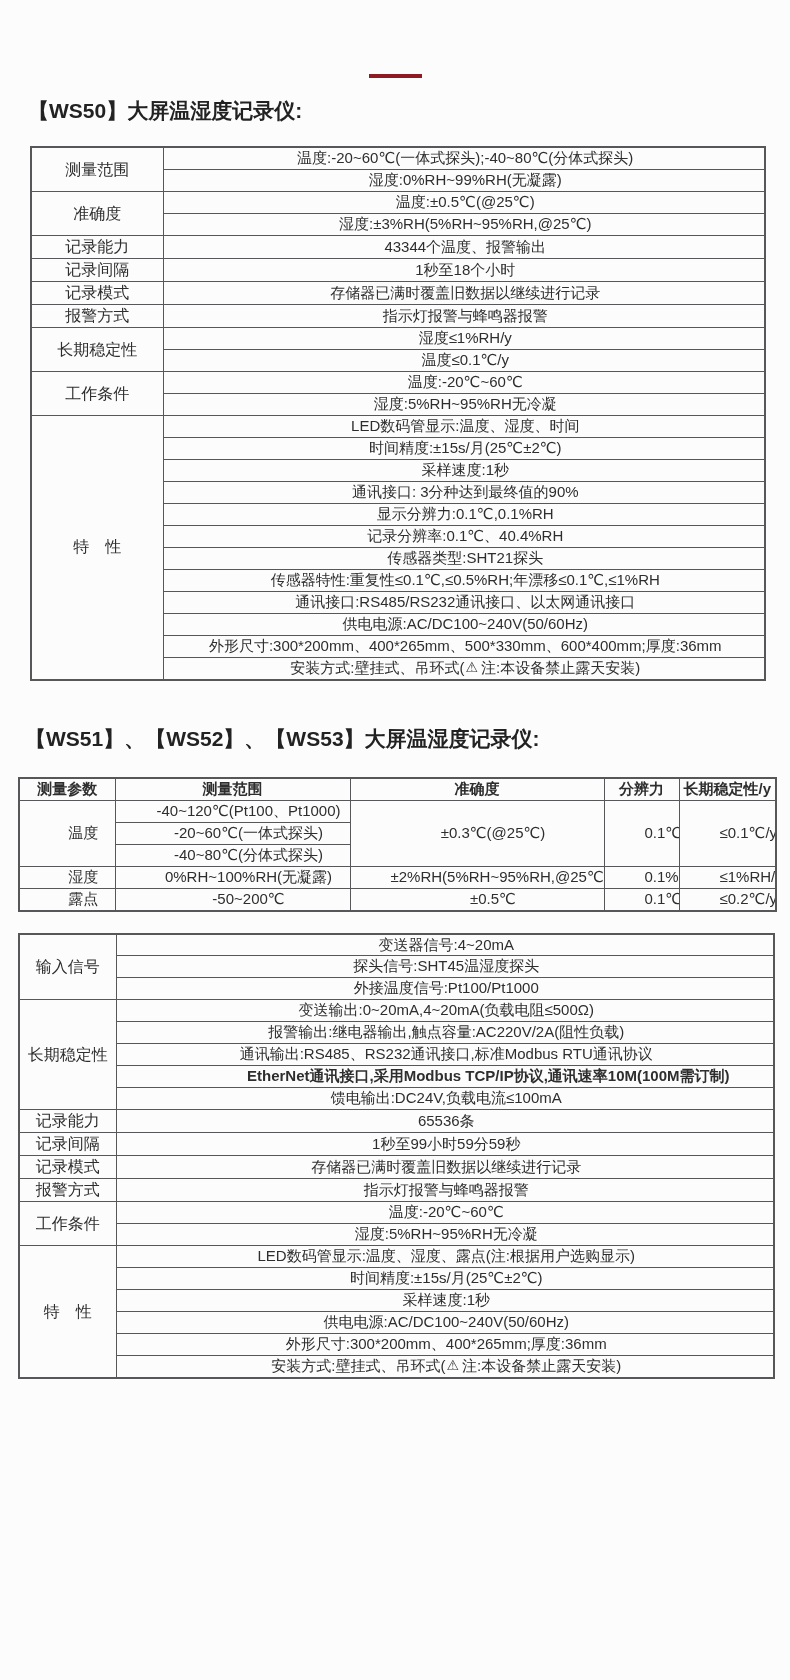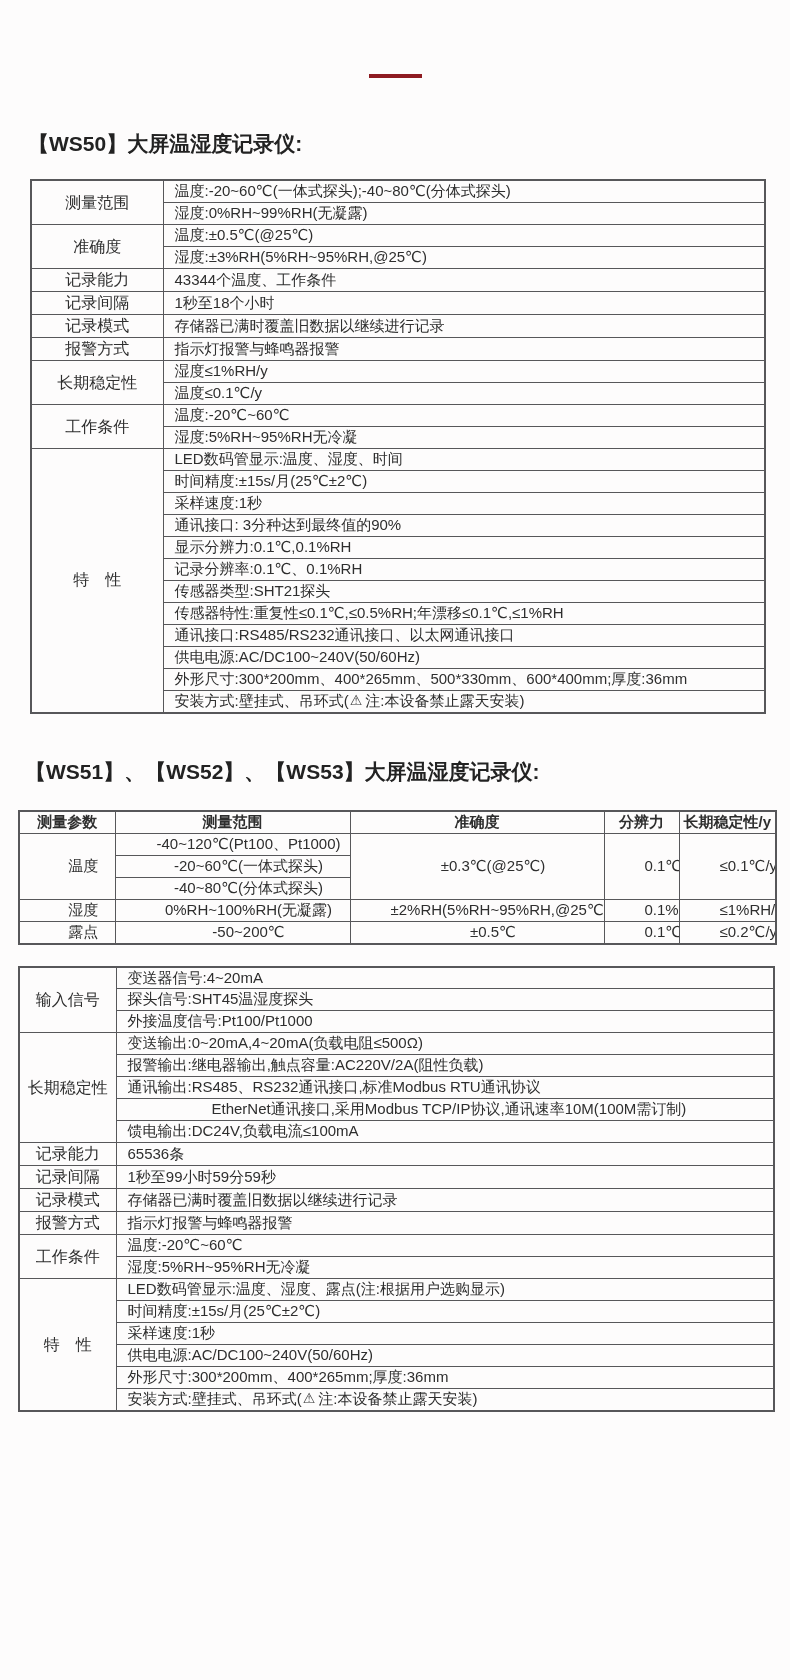--- a/index.html
+++ b/index.html
@@ -27,21 +27,21 @@
     background: #8e1b21;
     margin: 74px auto 0 auto;
   }
   .sec-heading {
     font-size: 21px;
     font-weight: 600;
     color: #222222;
     line-height: 1.3;
     margin: 0;
   }
-  .h1 { margin: 52px 0 0 28px; }
+  .h1 { margin: 19px 0 0 28px; }
   .h2 { margin: 44px 0 0 25px; }
 
   table { border-collapse: collapse; table-layout: fixed; }
   td, th {
     border: 1px solid #57575a;
     font-size: 15px;
     line-height: 1.25;
     padding: 1px 8px;
     overflow: hidden;
     white-space: nowrap;
@@ -54,22 +54,22 @@
   .t3 { margin: 21px 0 0 18px; width: 757px; }
 
   .spec-table td { height: 22px; }
   .t1 td { height: 22px; }
   .spec-table .label {
     text-align: center;
     font-size: 16px;
     padding: 1px 2px;
     vertical-align: middle;
   }
-  .spec-table .value { text-align: left; padding-left: 11px; }
-  .spec-table .value.indent { padding-left: 95px; }
+  .spec-table .value { text-align: center; padding-left: 11px; }
+  .spec-table .value.indent { padding-left: 95px; font-weight: bold; }
 
   .t2 td, .t2 th { height: 22px; text-align: center; vertical-align: middle; padding-left: 40px; }
   .t2 th { font-weight: 700; font-size: 15px; padding: 1px 2px; }
 
   .warn-icon {
     font-size: 14px;
     margin: 0 3px 0 1px;
     position: relative;
     top: -1px;
   }
@@ -99,21 +99,21 @@
         </tr>
         <tr>
           <td class="label" rowspan="2">准确度</td>
           <td class="value">温度:±0.5℃(@25℃)</td>
         </tr>
         <tr>
           <td class="value">湿度:±3%RH(5%RH~95%RH,@25℃)</td>
         </tr>
         <tr>
           <td class="label" rowspan="1">记录能力</td>
-          <td class="value">43344个温度、工作条件</td>
+          <td class="value">43344个温度、报警输出</td>
         </tr>
         <tr>
           <td class="label" rowspan="1">记录间隔</td>
           <td class="value">1秒至18个小时</td>
         </tr>
         <tr>
           <td class="label" rowspan="1">记录模式</td>
           <td class="value">存储器已满时覆盖旧数据以继续进行记录</td>
         </tr>
         <tr>
@@ -144,21 +144,21 @@
         <tr>
           <td class="value">采样速度:1秒</td>
         </tr>
         <tr>
           <td class="value">通讯接口: 3分种达到最终值的90%</td>
         </tr>
         <tr>
           <td class="value">显示分辨力:0.1℃,0.1%RH</td>
         </tr>
         <tr>
-          <td class="value">记录分辨率:0.1℃、0.1%RH</td>
+          <td class="value">记录分辨率:0.1℃、40.4%RH</td>
         </tr>
         <tr>
           <td class="value">传感器类型:SHT21探头</td>
         </tr>
         <tr>
           <td class="value">传感器特性:重复性≤0.1℃,≤0.5%RH;年漂移≤0.1℃,≤1%RH</td>
         </tr>
         <tr>
           <td class="value">通讯接口:RS485/RS232通讯接口、以太网通讯接口</td>
         </tr>

